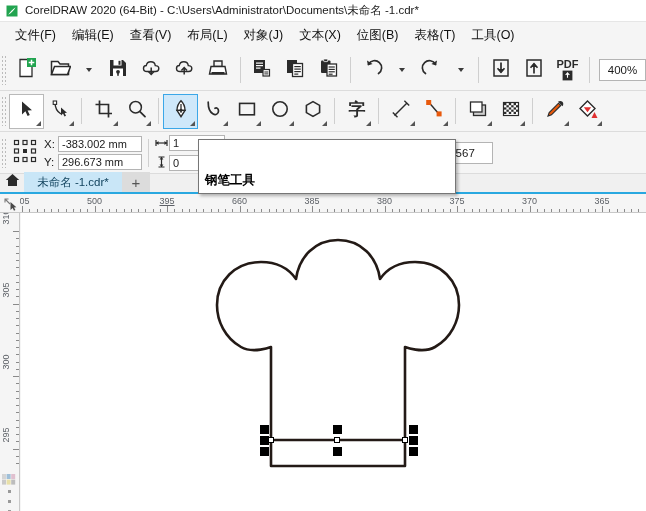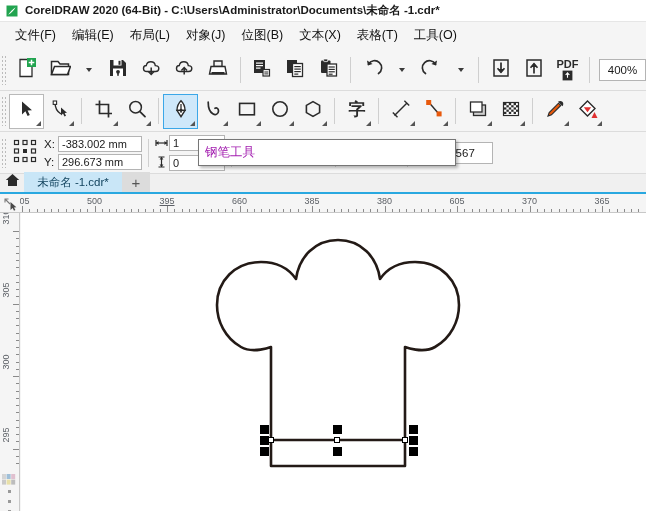--- a/index.html
+++ b/index.html
@@ -15,21 +15,20 @@
     width: 646px; height: 511px;
     background: #f5f5f5;
   }
 
   
   .titlebar {
     position: absolute; left: 0; top: 0; width: 646px; height: 22px;
     background: #ffffff;
     display: flex; align-items: center;
     border-bottom: 1px solid #e6e6e6;
-    font-weight: bold;
   }
   .app-logo {
     width: 14px; height: 14px; margin-left: 5px; margin-right: 6px;
     position: relative;
   }
   .app-logo svg { display: block; }
   .title-text {
     font-size: 11.5px; color: #1a1a1a; white-space: nowrap;
     letter-spacing: 0px;
   }
@@ -157,22 +156,23 @@
     position: absolute;
     left: 198px; top: 139px;
     width: 258px;
     background: #ffffff;
     border: 1px solid #767676;
     box-shadow: 2px 2px 3px rgba(0,0,0,0.28);
     padding: 4px 6px 5px 6px;
     z-index: 50;
   }
   .tt-title {
-    font-size: 12.5px; font-weight: normal; color: #a21caf;
+    font-size: 12.5px; font-weight: bold; color: #000000;
     line-height: 16px;
+    margin-top: 28px;
   }
   .tt-body {
     font-size: 12.5px; color: #333333; line-height: 16px;
   }
 
   
   .tabbar {
     position: absolute; left: 0; top: 174px; width: 646px; height: 20px;
     background: #f0f0f0;
     display: flex; align-items: flex-end;
@@ -279,24 +279,25 @@
         <path d="M1.5 1.5 L12.5 1.5 L12.5 12.5 L1.5 12.5 Z" fill="#22a450"></path>
         <path d="M3.2 10.8 C5 8 7.5 5.2 10.6 3.2 C8.6 6.6 6 9.2 3.2 10.8 Z" fill="#ffffff"></path>
       </svg>
     </span>
     <span class="title-text">CorelDRAW 2020 (64-Bit) - C:\Users\Administrator\Documents\未命名 -1.cdr*</span>
   </div>
 
   <div class="menubar">
     <div class="menu-item">文件(F)</div>
     <div class="menu-item">编辑(E)</div>
+    <div class="menu-item">查看(V)</div>
     <div class="menu-item">布局(L)</div>
     <div class="menu-item">对象(J)</div>
+    <div class="menu-item">文本(X)</div>
     <div class="menu-item">位图(B)</div>
-    <div class="menu-item">文本(X)</div>
     <div class="menu-item">表格(T)</div>
     <div class="menu-item">工具(O)</div>
   </div>
 
   <div class="toolbar">
     <div class="grip"></div>
 
     <div class="tb-btn">
       <span>
         <svg width="22" height="22" viewBox="0 0 22 22">
@@ -853,21 +854,21 @@
         <div class="htick minor" style="left: 391.75px;"></div>
         <div class="htick minor" style="left: 399px;"></div>
         <div class="htick minor" style="left: 406.25px;"></div>
         <div class="htick minor" style="left: 413.5px;"></div>
         <div class="htick minor" style="left: 420.75px;"></div>
         <div class="htick minor" style="left: 428px;"></div>
         <div class="htick minor" style="left: 435.25px;"></div>
         <div class="htick minor" style="left: 442.5px;"></div>
         <div class="htick minor" style="left: 449.75px;"></div>
         <div class="htick major" style="left: 457px;"></div>
-        <div class="hlabel" style="left: 457px;">605</div>
+        <div class="hlabel" style="left: 457px;">375</div>
         <div class="htick minor" style="left: 464.25px;"></div>
         <div class="htick minor" style="left: 471.5px;"></div>
         <div class="htick minor" style="left: 478.75px;"></div>
         <div class="htick minor" style="left: 486px;"></div>
         <div class="htick minor" style="left: 493.25px;"></div>
         <div class="htick minor" style="left: 500.5px;"></div>
         <div class="htick minor" style="left: 507.75px;"></div>
         <div class="htick minor" style="left: 515px;"></div>
         <div class="htick minor" style="left: 522.25px;"></div>
         <div class="htick major" style="left: 529.5px;"></div>

